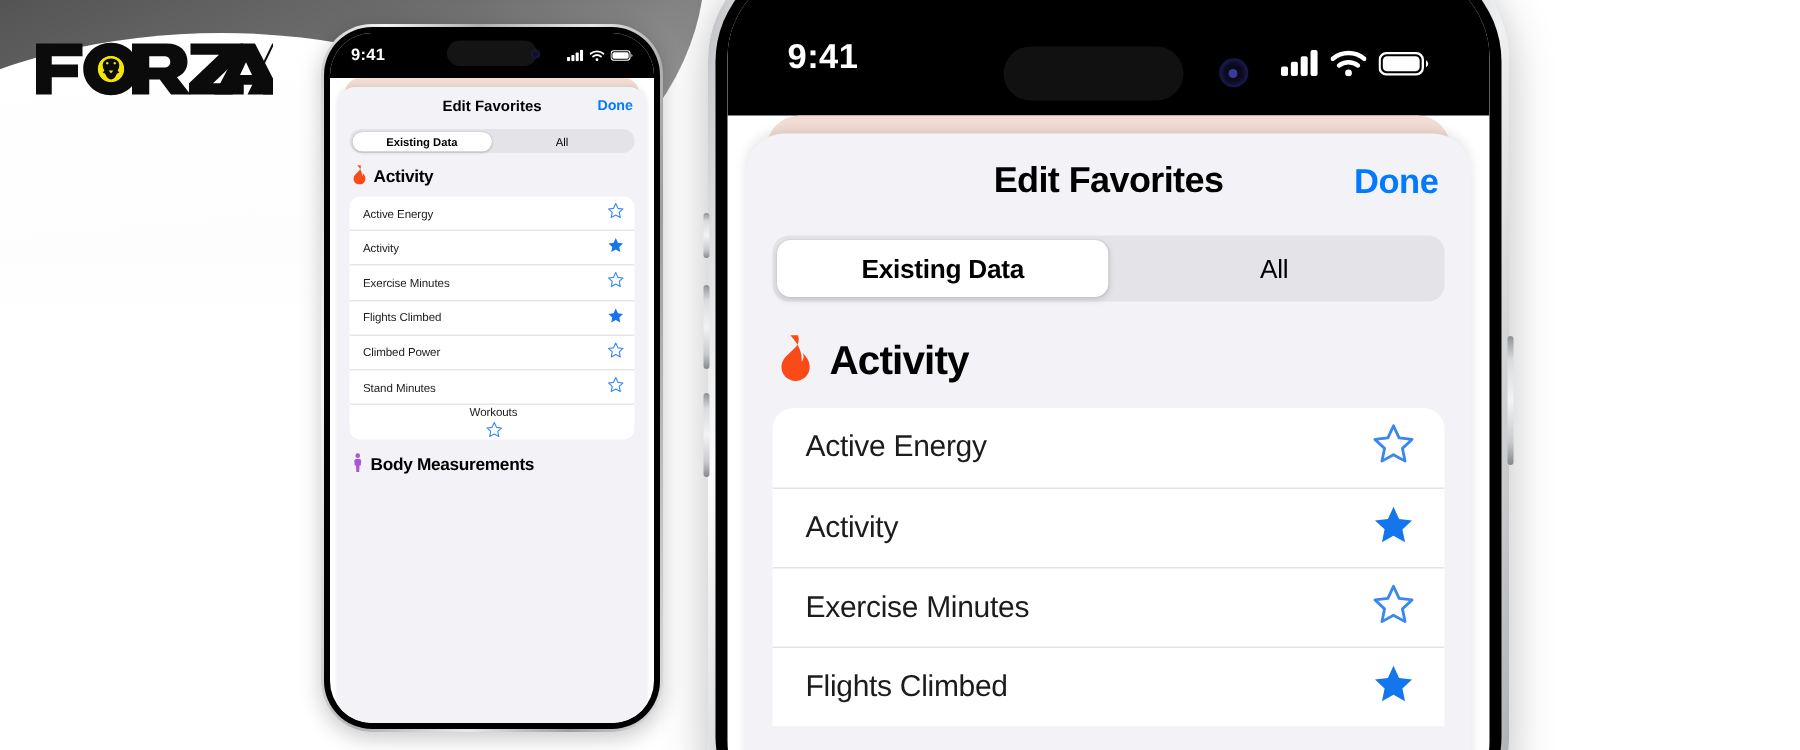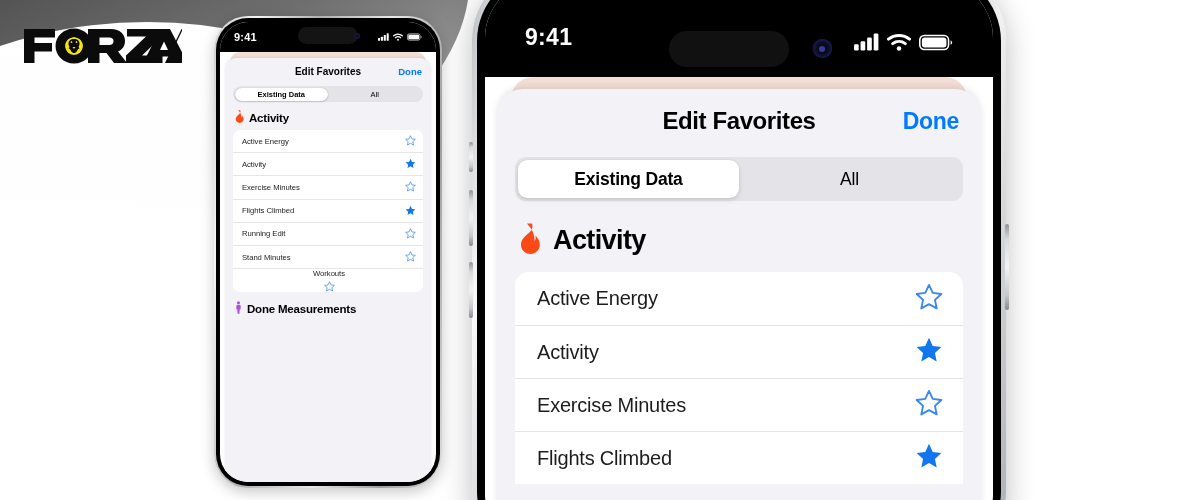--- a/index.html
+++ b/index.html
@@ -419,21 +419,21 @@
                   <path d="M12 1.6 l3.2 6.9 7.4 .9 -5.5 5.1 1.5 7.3 -6.6-3.7 -6.6 3.7 1.5-7.3 -5.5-5.1 7.4-.9 z" class="star-out"></path>
                 </svg></span>
             </div>
             <div class="sm-row">
               <span class="sm-row-label">Flights Climbed</span>
               <span><svg class="sm-row-star" viewBox="0 0 24 24">
                   <path d="M12 1.6 l3.2 6.9 7.4 .9 -5.5 5.1 1.5 7.3 -6.6-3.7 -6.6 3.7 1.5-7.3 -5.5-5.1 7.4-.9 z" class="star-fill"></path>
                 </svg></span>
             </div>
             <div class="sm-row">
-              <span class="sm-row-label">Running Edit</span>
+              <span class="sm-row-label">Climbed Power</span>
               <span><svg class="sm-row-star" viewBox="0 0 24 24">
                   <path d="M12 1.6 l3.2 6.9 7.4 .9 -5.5 5.1 1.5 7.3 -6.6-3.7 -6.6 3.7 1.5-7.3 -5.5-5.1 7.4-.9 z" class="star-out"></path>
                 </svg></span>
             </div>
             <div class="sm-row">
               <span class="sm-row-label">Stand Minutes</span>
               <span><svg class="sm-row-star" viewBox="0 0 24 24">
                   <path d="M12 1.6 l3.2 6.9 7.4 .9 -5.5 5.1 1.5 7.3 -6.6-3.7 -6.6 3.7 1.5-7.3 -5.5-5.1 7.4-.9 z" class="star-out"></path>
                 </svg></span>
             </div>
@@ -445,21 +445,21 @@
             </div>
           </div>
 
         <div class="sm-sec2">
           <span class="sm-sec-ico">
             <svg width="9" height="13" viewBox="0 0 14 22">
               <circle cx="7" cy="3" r="2.6" fill="#a855d6"></circle>
               <path d="M7 6.4 c-2.2 0-3.9 1-3.9 2.6 l.5 5.2 h1.4 l.4 7.2 h3.2 l.4-7.2 h1.4 l.5-5.2 c0-1.6-1.7-2.6-3.9-2.6 z" fill="#a855d6"></path>
             </svg>
           </span>
-          <span class="sm-sec-label">Done Measurements</span>
+          <span class="sm-sec-label">Body Measurements</span>
         </div>
       </div>
     </div>
   </div>
 
   <div class="phone-lg">
     <div class="frame-outer"></div>
     <div class="btn-side btn-l1"></div>
     <div class="btn-side btn-l2"></div>
     <div class="btn-side btn-l3"></div>

